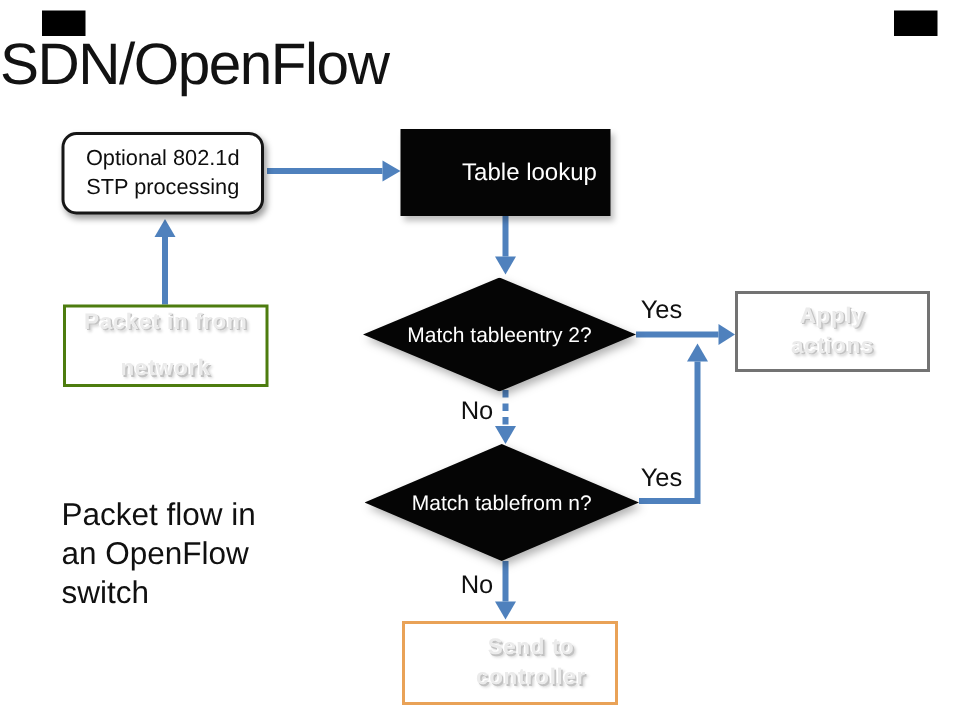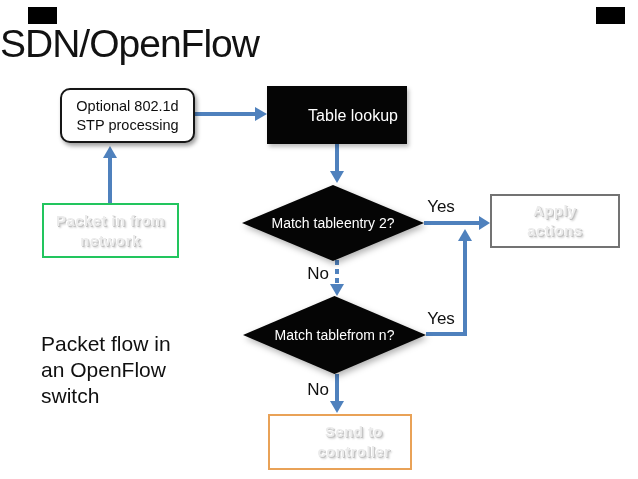--- a/index.html
+++ b/index.html
@@ -25,21 +25,21 @@
   .solid-black{
     background:#050505;color:#ffffff;font-size:16px;line-height:19px;
     box-shadow:2px 3px 4px rgba(0,0,0,0.25);
     padding-left:32px;
   }
   .ghost{
     font-weight:bold;font-size:15px;line-height:20px;color:#ebebeb;
     text-shadow:-1px -1px 0 #fff,1px 1px 0 #c2c2c2,2px 2px 2px rgba(0,0,0,0.18);
     letter-spacing:0.4px;
   }
-  .border-green{border:2px solid #22c55e;}
+  .border-green{border:2px solid #4d7c0f;justify-content:space-between;}
   .border-blue{border:2px solid #737373;}
   .border-orange{border:2px solid #e9a257;}
   .diamond-wrap{position:absolute;filter:drop-shadow(2px 3px 3px rgba(0,0,0,0.3));}
   .diamond{
     width:100%;height:100%;background:#050505;
     clip-path:polygon(50% 0,100% 50%,50% 100%,0 50%);
     display:flex;flex-direction:row;align-items:center;justify-content:center;
     text-align:center;color:#fff;font-size:14px;line-height:18px;
   }
   .edge-label{position:absolute;width:36px;text-align:center;font-size:17px;color:#101010;}
@@ -78,21 +78,21 @@
     <line class="conn-dash" x1="337" y1="260" x2="337" y2="284"></line>
     <polygon class="head" points="330,284 337,296 344,284"></polygon>
 
     <path class="conn" d="M426,334 L465,334 L465,241"></path>
     <polygon class="head" points="458,241 465,229 472,241"></polygon>
 
     <line class="conn" x1="337" y1="374" x2="337" y2="401"></line>
     <polygon class="head" points="330,401 337,413 344,401"></polygon>
   </svg>
 
-  <div class="node rounded-black" style="left:60px;top:88px;width:135px;height:55px;">
+  <div class="node rounded-black" style="left:41px;top:88px;width:135px;height:55px;">
     <span>Optional 802.1d</span>
     <span>STP processing</span>
   </div>
 
   <div class="node solid-black" style="left:267px;top:86px;width:140px;height:58px;">
     <span>Table lookup</span>
   </div>
 
   <div class="node border-green ghost" style="left:42px;top:203px;width:137px;height:55px;">
     <span>Packet in from</span>

